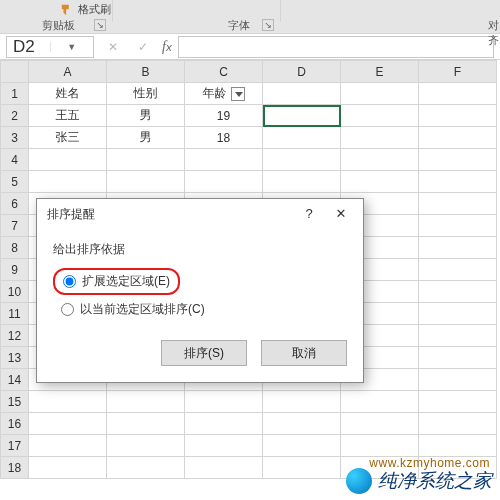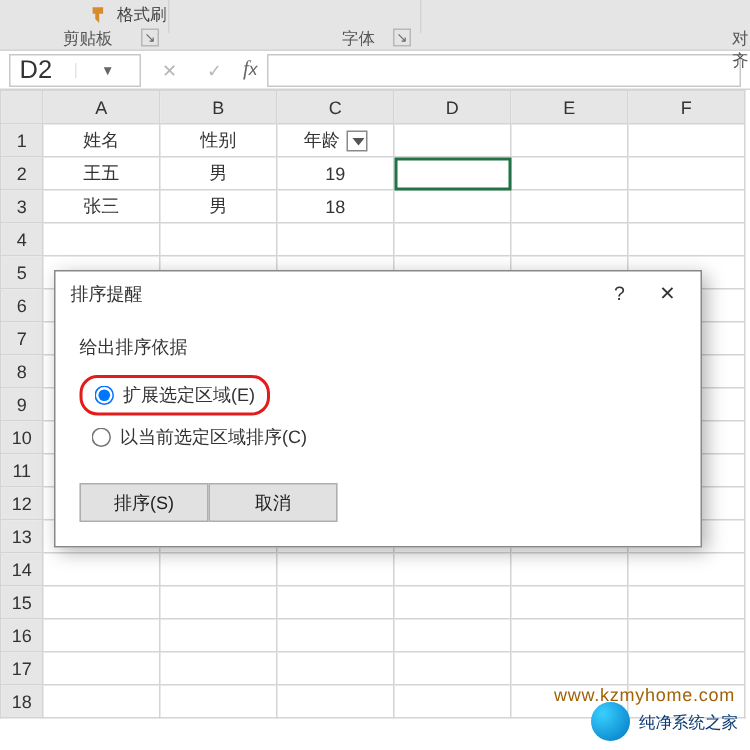--- a/index.html
+++ b/index.html
@@ -26,34 +26,34 @@
   table.grid { border-collapse: collapse; table-layout: fixed; }
   table.grid th, table.grid td { border:1px solid #d4d4d4; font-size:12px; color:#333; text-align:center; height:22px; overflow:hidden; white-space:nowrap; }
   table.grid th { background:#e6e6e6; font-weight:normal; }
   table.grid th.rowhdr { width:28px; background:#e6e6e6; }
   table.grid th.colhdr { width:78px; }
   table.grid th.corner { width:28px; background:#e6e6e6; }
   td.sel { outline:2px solid #217346; outline-offset:-2px; }
   .filter-btn { display:inline-block; width:14px; height:14px; border:1px solid #8a8a8a; margin-left:4px; vertical-align:middle; position:relative; }
   .filter-btn::after { content:""; position:absolute; left:3px; top:4px; border-left:4px solid transparent; border-right:4px solid transparent; border-top:5px solid #555; }
 
-  .dialog { position:absolute; left:36px; top:180px; width:432px; background:#fff; border:1px solid #888; box-shadow:3px 3px 12px rgba(0,0,0,.3); }
+  .dialog { position:absolute; left:36px; top:198px; width:328px; background:#fff; border:1px solid #888; box-shadow:3px 3px 12px rgba(0,0,0,.3); }
   .dialog .titlebar { height:30px; display:flex; align-items:center; padding:0 6px 0 10px; font-size:12px; color:#333; }
   .dialog .titlebar .title { flex:1; }
   .dialog .titlebar .tb-btn { width:32px; height:22px; text-align:center; line-height:22px; font-size:13px; color:#333; }
   .dialog .body { padding: 6px 16px 16px; font-size:12px; color:#333; }
   .dialog .msg { line-height:1.7; margin: 6px 0 14px; }
   .dialog .group-label { margin: 6px 0 10px; }
   .dialog .radio-row { display:flex; align-items:center; gap:6px; margin:6px 0 6px 8px; font-size:12px;}
   .dialog .radio-row input { width:13px; height:13px; }
   .highlight-box { border:2px solid #e21b1b; border-radius:12px; padding:3px 8px; display:inline-flex; align-items:center; gap:6px; }
-  .dialog .button-row { display:flex; margin-top:22px; }
+  .dialog .button-row { display:flex; justify-content:flex-end; gap:14px; margin-top:22px; }
   .dialog .btn { width:86px; height:26px; border:1px solid #aeaeae; background:#e1e1e1; font-size:12px; color:#222; cursor:pointer; }
 
-  .watermark { position:absolute; right:8px; bottom:6px; display:flex; align-items:center; gap:6px; font-size:11px; color:#0a3a71; }
+  .watermark { position:absolute; right:8px; bottom:6px; display:flex; align-items:center; gap:6px; font-size:19px; color:#0a3a71;font-style:italic; }
   .wm-url { position:absolute; right:10px; bottom:30px; font-size:12px; color:#a16207; letter-spacing:.5px; }
   .wm-icon { width:26px; height:26px; border-radius:50%; background:radial-gradient(circle at 30% 30%,#39d0ff,#0076c2);}
 </style>
 </head>
 <body>
 
 <div class="ribbon-area">
   <div class="rb-item rb-brush">
     <span class="rb-icon">
       <svg viewBox="0 0 16 16">

